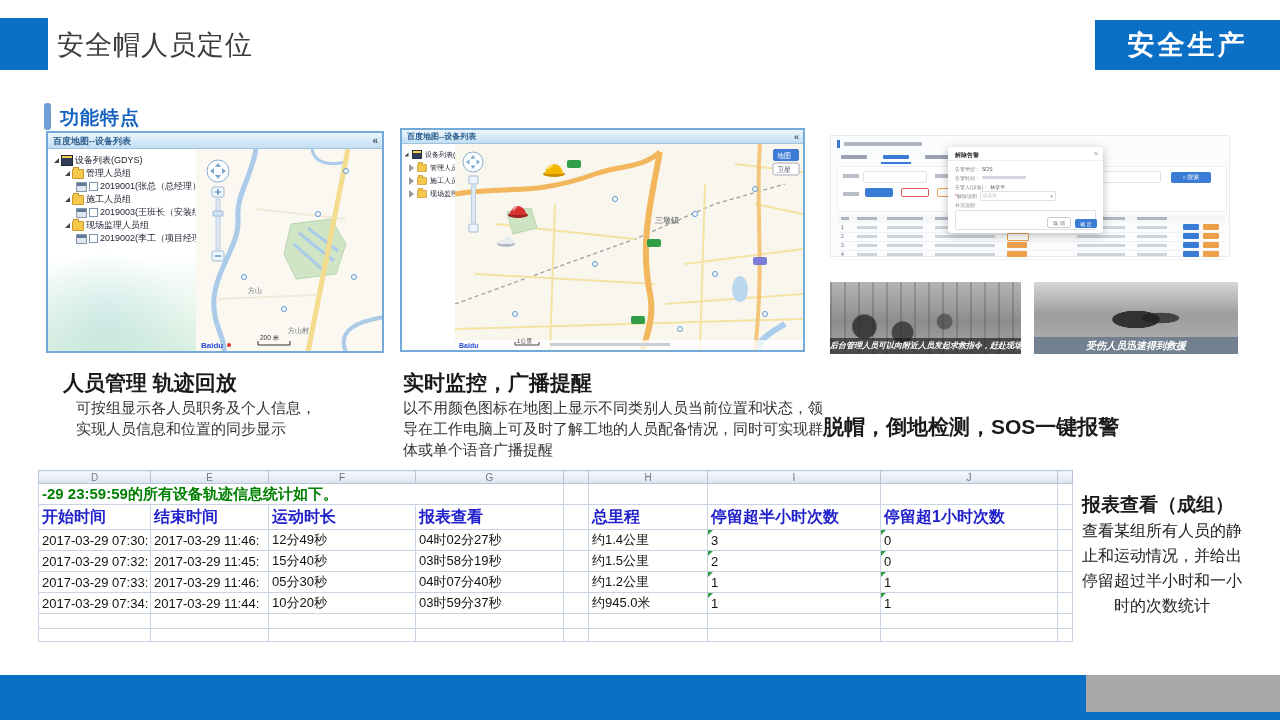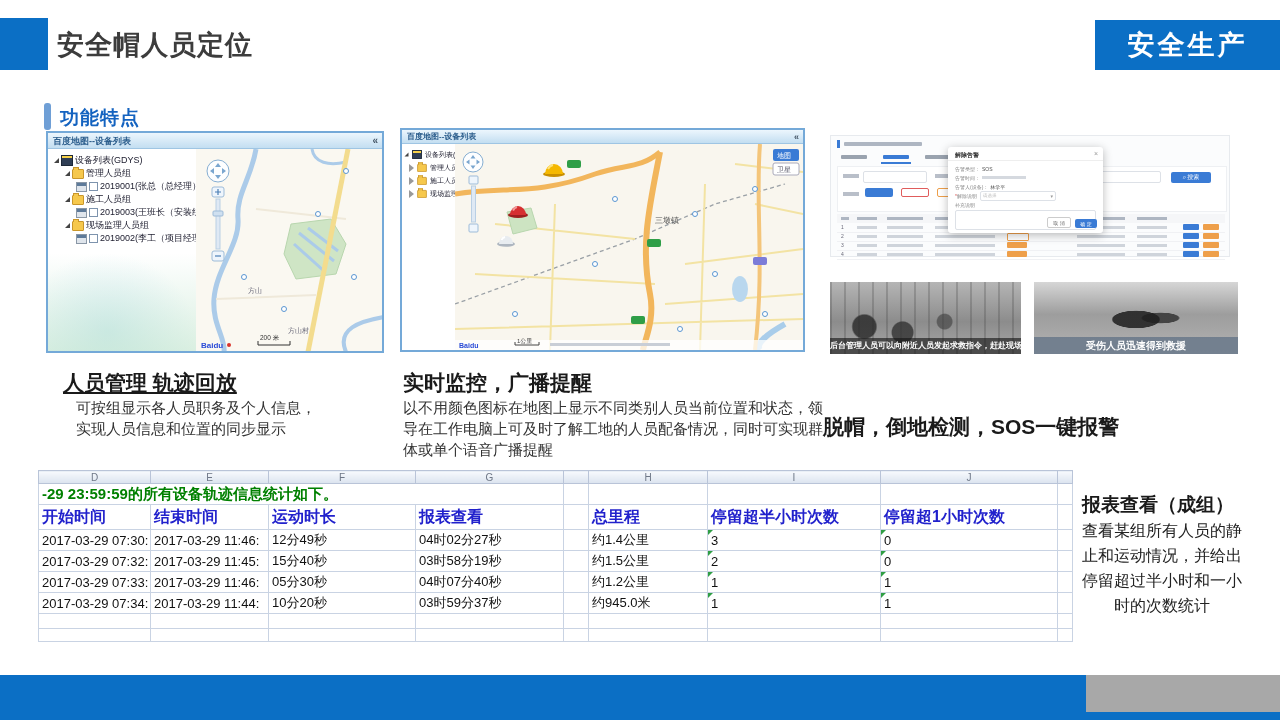--- a/index.html
+++ b/index.html
@@ -1,21 +1,21 @@
 <!DOCTYPE html>
 <html><head>
 <meta charset="utf-8">
 <style>
   html,body{margin:0;padding:0;}
   body{font-family:"Liberation Sans","DejaVu Sans",sans-serif;background:#666;}
   .canvas{position:relative;width:1280px;height:720px;background:#fff;overflow:hidden;margin:0 auto;}
   .abs{position:absolute;}
   
   .brand-square{left:0;top:18px;width:48px;height:52px;background:#0b6fc5;}
-  .slide-title{left:57px;top:27px;font-size:27px;font-weight:bold;color:#3c3c3c;letter-spacing:1px;}
+  .slide-title{left:57px;top:27px;font-size:27px;font-weight:normal;color:#3c3c3c;letter-spacing:1px;}
   .corner-badge{left:1095px;top:20px;width:185px;height:50px;background:#0b6fc5;color:#fff;
     font-size:27px;font-weight:bold;display:flex;align-items:center;justify-content:center;letter-spacing:3px;}
   .section-bar{left:44px;top:103px;width:7px;height:27px;background:#6f9fd6;border-radius:3px;}
   .section-heading{left:60px;top:105px;font-size:19px;font-weight:bold;color:#1463c0;letter-spacing:1px;}
   
   .shot{background:#fff;border:2px solid #74a9d8;box-sizing:border-box;overflow:hidden;}
   .shot-header{position:absolute;left:0;top:0;right:0;height:16px;
     background:linear-gradient(#ecf6fd,#c3def1);border-bottom:1px solid #9fc5e3;
     font-size:9px;font-weight:bold;color:#2b5d8c;line-height:16px;padding:0 5px;box-sizing:border-box;}
   .collapse{position:absolute;right:4px;top:0;font-size:10px;color:#456;}
@@ -39,21 +39,21 @@
   .modal{position:absolute;left:117px;top:11px;width:155px;height:86px;background:#fff;border-radius:3px;
     box-shadow:0 2px 10px rgba(0,0,0,.28);z-index:5;}
   .modal-title{position:absolute;left:7px;top:4px;font-size:6px;color:#333;font-weight:bold;}
   .modal-x{position:absolute;right:5px;top:3px;font-size:7px;color:#999;}
   .mf-row{display:flex;align-items:center;height:9px;font-size:5px;color:#888;}
   .mf-val{color:#555;margin-left:2px;}
   .mbtn{position:absolute;width:22px;height:9px;border-radius:2px;font-size:5px;display:flex;align-items:center;justify-content:center;}
   .banner{position:absolute;left:0;top:122px;width:400px;height:23px;background:#23a2f5;color:#fff;
     font-size:12px;font-weight:bold;display:flex;align-items:center;justify-content:center;white-space:nowrap;}
   .photo{position:absolute;top:147px;height:72px;overflow:hidden;}
-  .photo-cap{position:absolute;left:0;right:0;bottom:0;color:#fff;text-align:center;white-space:nowrap;}
+  .photo-cap{position:absolute;left:0;right:0;bottom:0;color:#fff;text-align:center;white-space:nowrap;font-style:italic;}
   
   .feat-title{font-size:21px;font-weight:bold;color:#1a1a1a;white-space:nowrap;}
   .feat-body{font-size:15px;color:#333;line-height:21px;white-space:pre-line;}
   
   #sheet{position:absolute;left:38px;top:470px;border-collapse:collapse;table-layout:fixed;background:#fff;}
   #sheet td{border:1px solid #c9d3e3;overflow:hidden;white-space:nowrap;padding:0 0 0 3px;vertical-align:middle;}
   #sheet tr.letters td{background:linear-gradient(#f7fafd,#dbe3ef);color:#6e7787;font-size:10px;
     text-align:center;height:12px;padding:0;border-color:#b9c4d8;}
   #sheet tr.note td{color:#008000;font-weight:bold;font-size:15px;height:20px;}
   #sheet tr.head td{color:#2121cc;font-weight:bold;font-size:16px;height:24px;}
@@ -379,21 +379,21 @@
       <div class="photo-cap" style="height:16px;line-height:16px;background:rgba(20,20,20,.62);font-size:8px;font-weight:bold;">后台管理人员可以向附近人员发起求救指令，赶赴现场</div>
     </div>
     <div class="photo" style="left:204px;width:204px;background:
         radial-gradient(ellipse at 50% 52%, rgba(30,30,30,.85) 0 16%, transparent 17%),
         radial-gradient(ellipse at 62% 50%, rgba(45,45,45,.8) 0 10%, transparent 11%),
         linear-gradient(#d6d6d6,#9d9d9d 45%,#b3b3b3);">
       <div class="photo-cap" style="height:17px;line-height:17px;background:rgba(105,120,138,.85);font-size:10px;font-weight:bold;">受伤人员迅速得到救援</div>
     </div>
   </div>
 
-  <div class="abs feat-title" style="left:63px;top:369px;text-decoration:underline;">人员管理 轨迹回放</div>
+  <div class="abs feat-title" style="left:63px;top:369px;">人员管理 轨迹回放</div>
   <div class="abs feat-body" style="left:76px;top:397px;width:340px;">可按组显示各人员职务及个人信息，
 实现人员信息和位置的同步显示</div>
 
   <div class="abs feat-title" style="left:403px;top:369px;">实时监控，广播提醒</div>
   <div class="abs feat-body" style="left:403px;top:397px;width:424px;">以不用颜色图标在地图上显示不同类别人员当前位置和状态，领导在工作电脑上可及时了解工地的人员配备情况，同时可实现群体或单个语音广播提醒</div>
 
   <div class="abs feat-title" style="left:823px;top:369px;margin-top:44px;">脱帽，倒地检测，SOS一键报警</div>
 
   <div class="abs feat-title" style="left:1082px;top:492px;font-size:19px;">报表查看（成组）</div>
   <div class="abs feat-body" style="left:1082px;top:518px;width:160px;font-size:16px;line-height:25px;color:#222;text-align:center;">查看某组所有人员的静止和运动情况，并给出停留超过半小时和一小时的次数统计</div>

